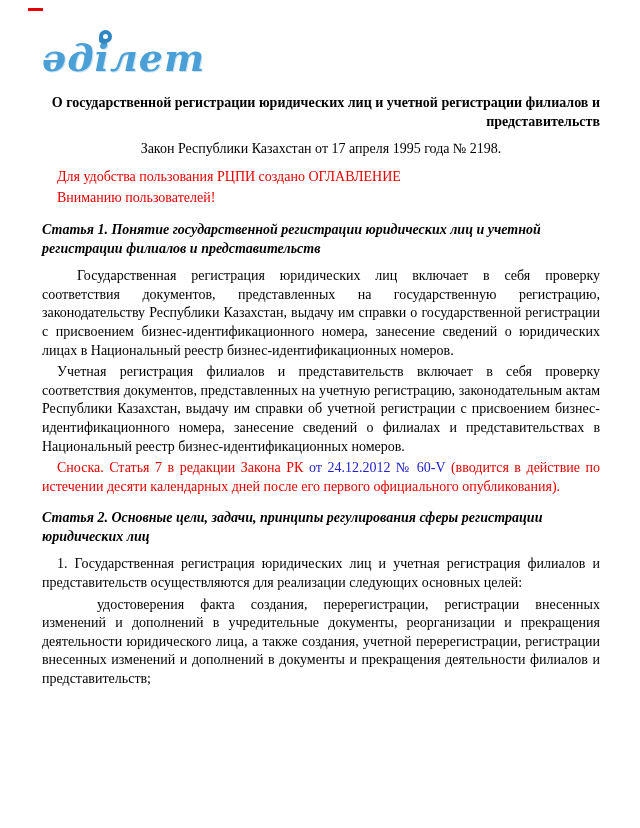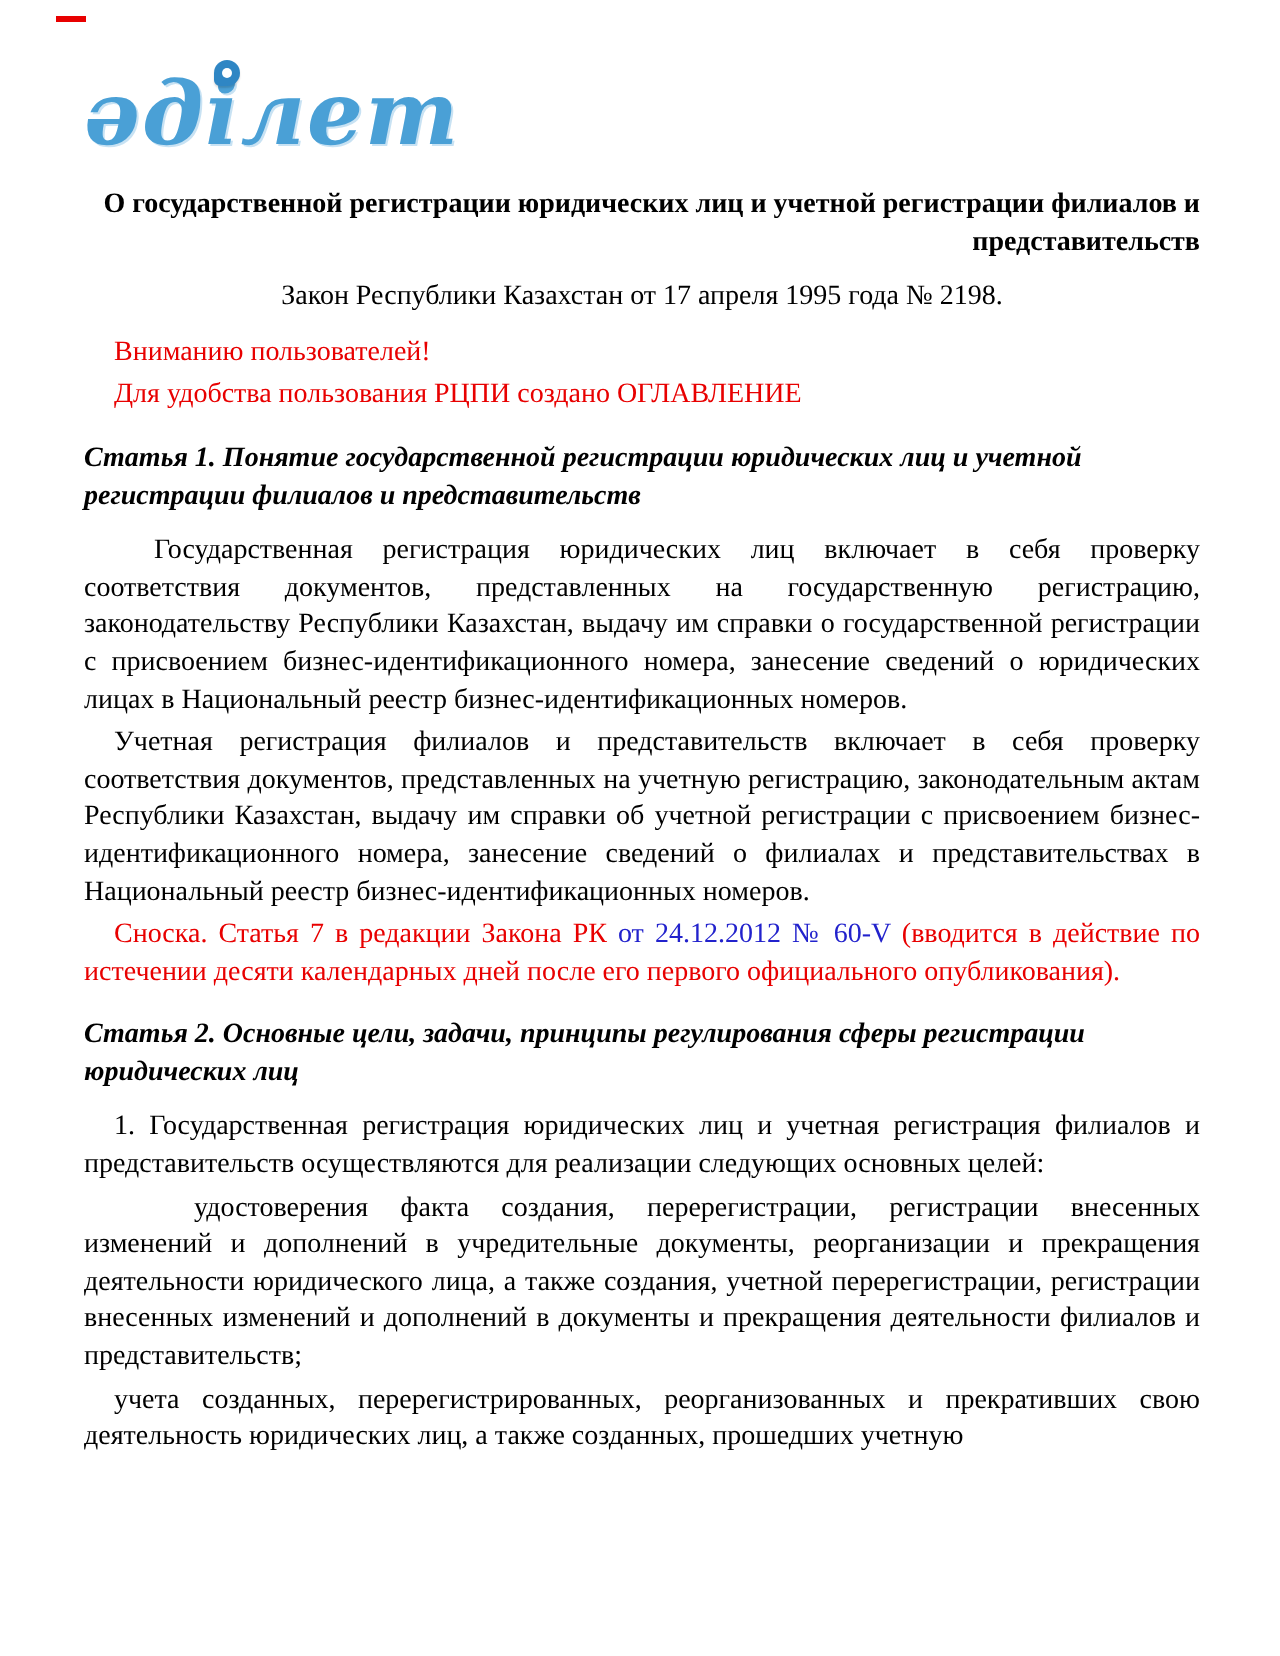--- a/index.html
+++ b/index.html
@@ -19,21 +19,21 @@
   }
   .page { padding: 36px 40px 0 42px; }
 
   .logo {
     position: relative;
     height: 46px;
     margin: 0 0 12px 0;
     font-family: "DejaVu Serif", serif;
     font-style: italic;
     font-weight: bold;
-    font-size: 44px;
+    font-size: 38px;
     line-height: 44px;
     color: var(--c-logo, #4aa0d6);
     letter-spacing: 1px;
     text-shadow: 1px 1px 0 rgba(74,160,214,0.30);
   }
   .logo .li { position: relative; display: inline-block; }
   .logo .dot {
     position: absolute; top: -6px; left: 4px;
     width: 13px; height: 13px;
     background: var(--c-logo-dark, #2f86c4);
@@ -72,30 +72,29 @@
 <div class="corner-mark"></div>
 
 <div class="page">
 
   <div class="logo"><span>әд</span><span class="li"><span class="dot"></span><span>і</span></span><span>лет</span></div>
 
   <p class="title">О государственной регистрации юридических лиц и учетной регистрации филиалов и представительств</p>
 
   <p class="law-line">Закон Республики Казахстан от 17 апреля 1995 года № 2198.</p>
 
+  <p class="red ind-sm">Для удобства пользования РЦПИ создано ОГЛАВЛЕНИЕ</p>
   <p class="red ind-sm">Вниманию пользователей!</p>
-  <p class="red ind-sm">Для удобства пользования РЦПИ создано ОГЛАВЛЕНИЕ</p>
 
 
   <p class="heading">Статья 1. Понятие государственной регистрации юридических лиц и учетной регистрации филиалов и представительств</p>
 
   <p class="ind-lg">Государственная регистрация юридических лиц включает в себя проверку соответствия документов, представленных на государственную регистрацию, законодательству Республики Казахстан, выдачу им справки о государственной регистрации с присвоением бизнес-идентификационного номера, занесение сведений о юридических лицах в Национальный реестр бизнес-идентификационных номеров.</p>
   <p class="ind-sm">Учетная регистрация филиалов и представительств включает в себя проверку соответствия документов, представленных на учетную регистрацию, законодательным актам Республики Казахстан, выдачу им справки об учетной регистрации с присвоением бизнес-идентификационного номера, занесение сведений о филиалах и представительствах в Национальный реестр бизнес-идентификационных номеров.</p>
 
   <p class="red ind-sm"><span>Сноска. Статья 7 в редакции Закона РК </span><a class="law-link">от 24.12.2012 № 60-V</a><span> (вводится в действие по истечении десяти календарных дней после его первого официального опубликования).</span></p>
 
   <p class="heading">Статья 2. Основные цели, задачи, принципы регулирования сферы регистрации юридических лиц</p>
 
   <p class="ind-sm">1. Государственная регистрация юридических лиц и учетная регистрация филиалов и представительств осуществляются для реализации следующих основных целей:</p>
   <p class="ind-xl">удостоверения факта создания, перерегистрации, регистрации внесенных изменений и дополнений в учредительные документы, реорганизации и прекращения деятельности юридического лица, а также создания, учетной перерегистрации, регистрации внесенных изменений и дополнений в документы и прекращения деятельности филиалов и представительств;</p>
-  <p class="ind-sm">учета созданных, перерегистрированных, реорганизованных и прекративших свою деятельность юридических лиц, а также созданных, прошедших учетную</p>
 
 </div>
 
 </body></html>

